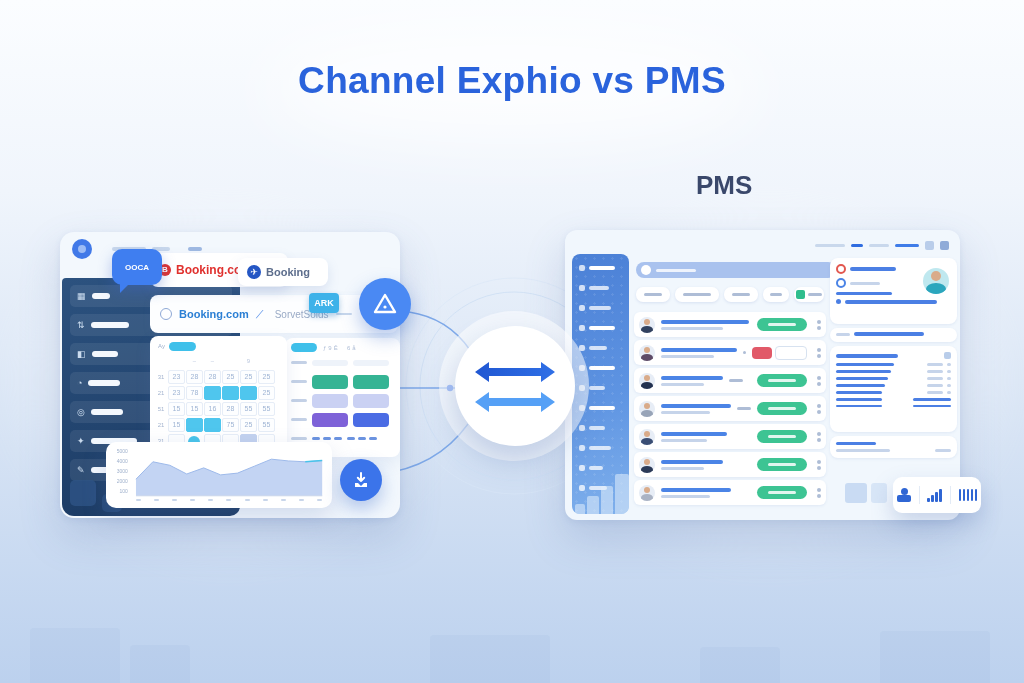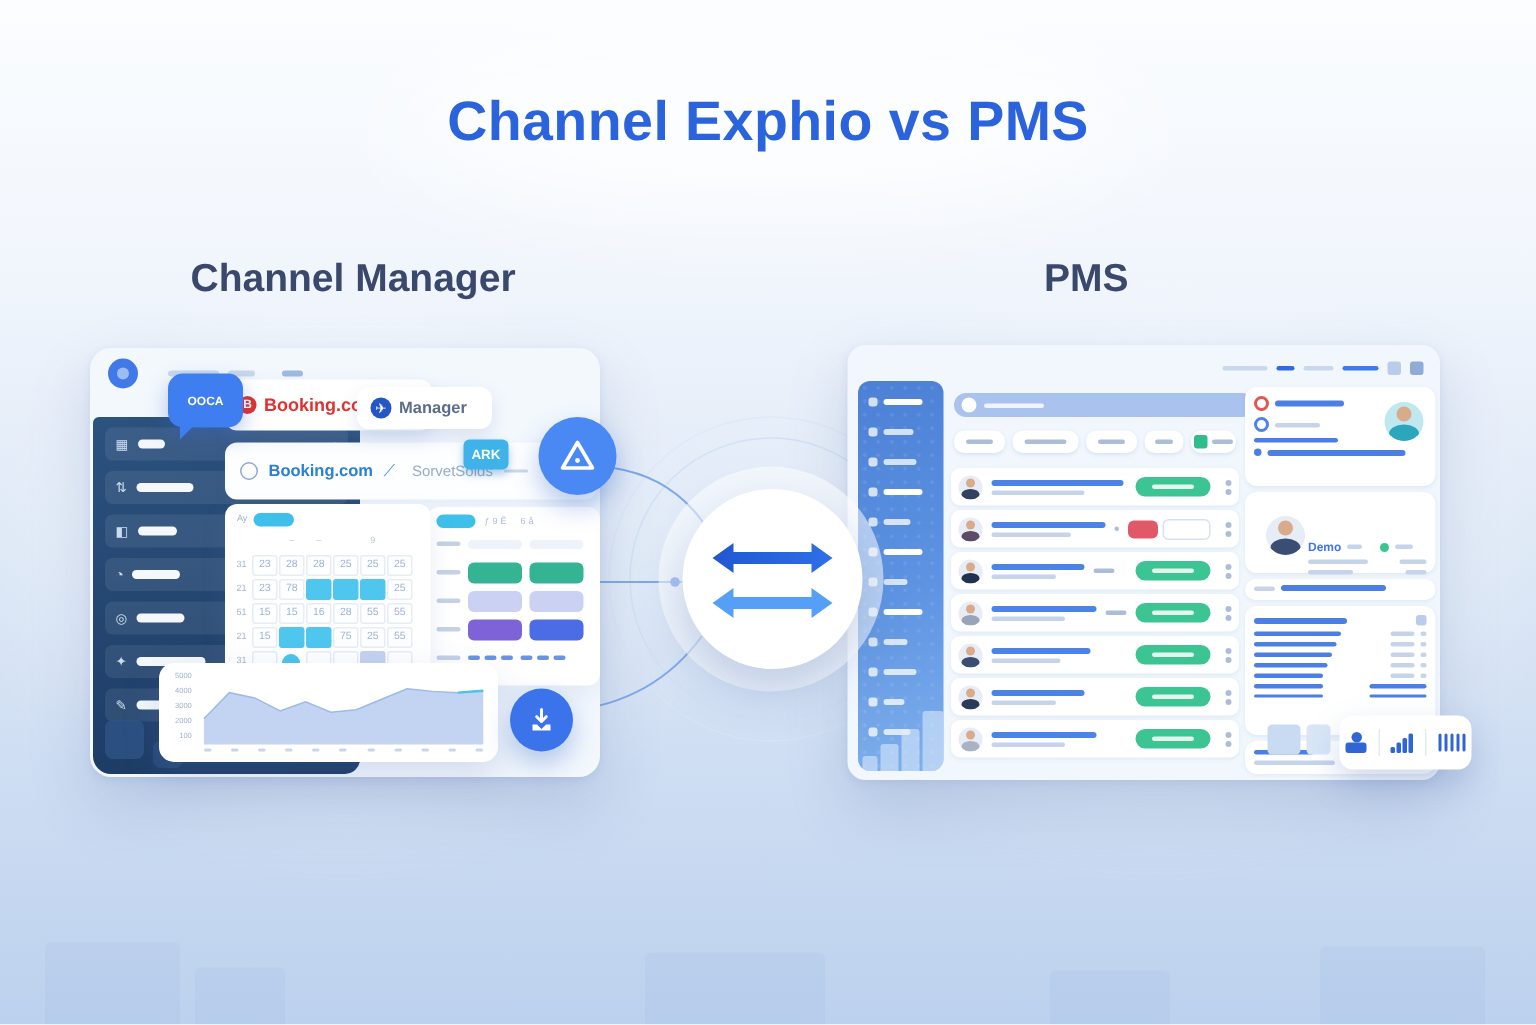--- a/index.html
+++ b/index.html
@@ -169,21 +169,20 @@
     <g fill="none" stroke="#7aa6e8" stroke-width="1.4" opacity=".95">
       <path d="M338 303 H358"></path>
       <path d="M409 312 Q448 318 470 350"></path>
       <path d="M400 388 H455"></path>
       <path d="M379 474 Q436 468 468 424"></path>
     </g>
     <circle cx="450" cy="388" r="3.2" fill="#3b74ea"></circle>
   </svg>
 
   <div class="title">Channel Exphio vs PMS</div>
-  <div class="heading" style="left:127px;top:170px">Channel Manager</div>
   <div class="heading" style="left:696px;top:170px">PMS</div>
 
   <div class="cm-window">
     <div class="cm-avatar"></div>
     <span class="dash abs" style="left:52px;top:15px;width:34px"></span>
     <span class="dash abs" style="left:92px;top:15px;width:18px"></span>
     <span class="dash abs" style="left:128px;top:15px;width:14px;background:#9fb9e2"></span>
     <div class="cm-dark">
       <div id="cm-sidebar-items">
           <div class="cm-item">
@@ -372,21 +371,21 @@
       </div>
   </div>
 
   <div class="bubble">OOCA</div>
   <div class="chip booking">
     <span class="mark">B</span>
     <span class="txt">Booking.com</span>
   </div>
   <div class="chip expedia">
     <span class="mark">✈</span>
-    <span class="txt">Manager</span>
+    <span class="txt">Booking</span>
   </div>
   <div class="ark">ARK</div>
 
   <div class="badge alert">
     <svg width="26" height="24" viewBox="0 0 26 24">
       <path d="M13 3 L23 20 H3 Z" fill="none" stroke="#fff" stroke-width="2.4" stroke-linejoin="round"></path>
       <circle cx="13" cy="15" r="1.6" fill="#fff"></circle>
     </svg>
   </div>
   <div class="badge dl">
@@ -619,39 +618,20 @@
             <span class="b-gray" style="width:30px"></span>
           </div>
         <div class="srow">
             <span class="b-blue" style="width:56px;height:3px"></span>
           </div>
         <div class="person tealav"></div>
         <div class="srow">
             <span class="gdot" style="background:#4b7fe4;width:5px;height:5px"></span>
             <span class="b-blue" style="width:92px"></span>
           </div>
-      </div>
-      <div class="sect" style="height:54px">
-        <div class="person abs" style="left:8px;top:10px;width:26px;height:26px;--suit:#3a4e74"></div>
-        <div style="margin-left:36px">
-          <div class="srow" style="margin-top:0">
-            <span style="font-size:8px;font-weight:bold;color:#3f76e0">Demo</span>
-            <span class="b-gray" style="width:10px"></span>
-            <span class="gdot" style="margin-left:8px"></span>
-            <span class="b-gray" style="width:12px"></span>
-          </div>
-          <div class="srow">
-              <span class="b-gray" style="width:40px"></span>
-              <span class="b-gray" style="width:18px;margin-left:auto"></span>
-            </div>
-          <div class="srow">
-              <span class="b-gray" style="width:30px"></span>
-              <span class="b-gray" style="width:14px;margin-left:auto"></span>
-            </div>
-        </div>
       </div>
       <div class="sect" style="height:14px;padding:4px 6px">
         <div class="srow" style="margin-top:0">
             <span class="b-gray" style="width:14px"></span>
             <span class="b-blue" style="width:70px"></span>
           </div>
       </div>
       <div class="sect" style="height:86px">
         <div class="srow" style="margin-top:0">
             <span class="b-blue" style="width:62px;height:4px"></span>

